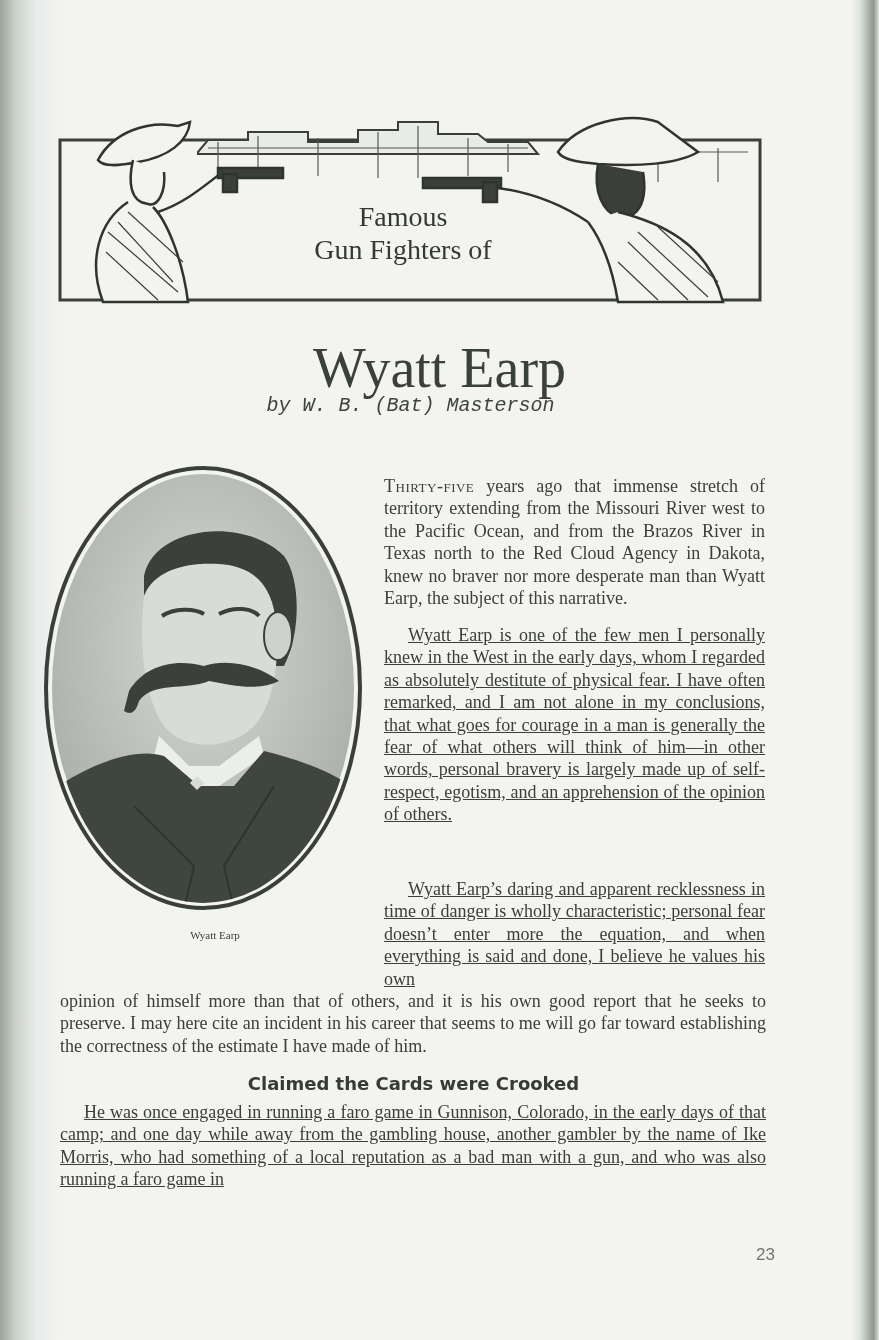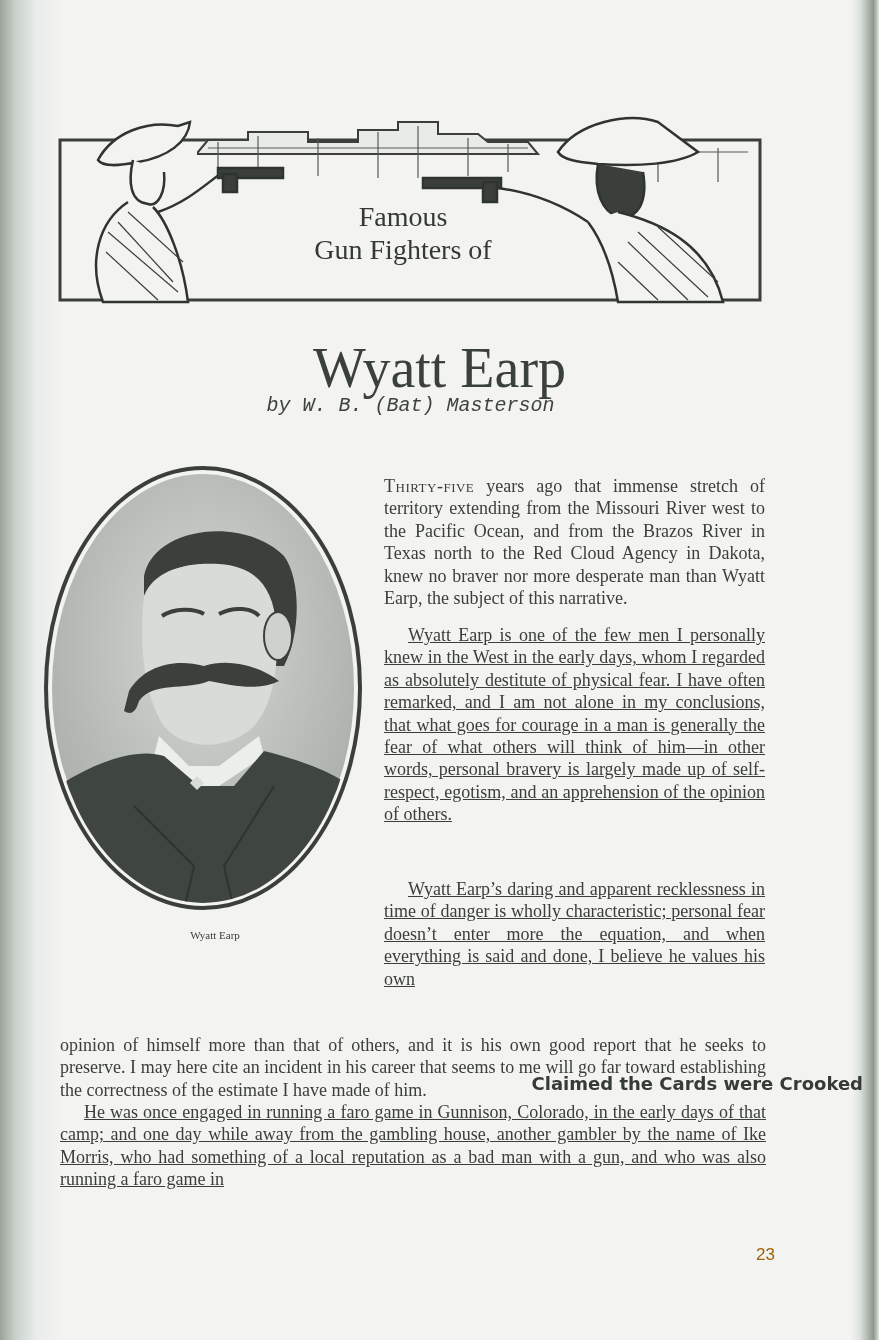--- a/index.html
+++ b/index.html
@@ -22,27 +22,27 @@
   .caption{position:absolute;left:50px;top:929px;width:330px;text-align:center;
     font-size:11px;line-height:12px;color:#3a3f3a;}
   .col{position:absolute;left:384px;width:381px;font-size:18px;line-height:22.4px;text-align:justify;}
   .col p{margin:0;}
   .col p.ind{text-indent:24px;text-decoration:underline;}
   .sc{font-variant:small-caps;letter-spacing:0.5px;}
   .p1{top:475px;}
   .p2{top:624px;}
   .p3{top:878px;}
   .full{position:absolute;left:60px;width:706px;font-size:18px;line-height:22.4px;text-align:justify;}
-  .p3b{top:1034px;}
-  .heading{position:absolute;left:0;width:827px;top:1073px;text-align:right;
-    font-family:"DejaVu Sans","Liberation Sans",sans-serif;font-weight:bold;font-size:18px;color:#353b35;padding-left:36px;}
+  .p3b{top:990px;}
+  .heading{position:absolute;left:0;width:827px;top:1073px;text-align:center;
+    font-family:"DejaVu Sans","Liberation Sans",sans-serif;font-weight:bold;font-size:18px;color:#353b35;}
   .p4{top:1101px;}
   .p4 p{margin:0;text-indent:24px;text-decoration:underline;}
   .pagenum{position:absolute;left:756px;top:1245px;font-family:"Liberation Sans",sans-serif;
-    font-size:17px;color:#a16207;}
+    font-size:17px;color:#737373;}
 </style>
 </head>
 <body>
 
 <div class="gutter-left"></div>
 <div class="edge-right"></div>
 
 <div class="banner">
   <svg width="705" height="200" viewBox="0 0 705 200">
 

